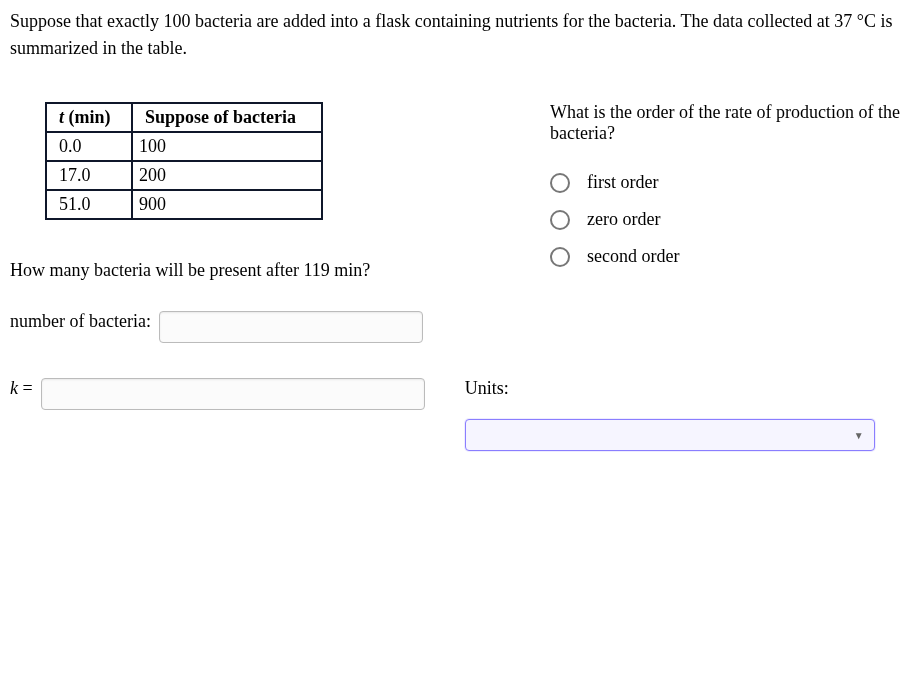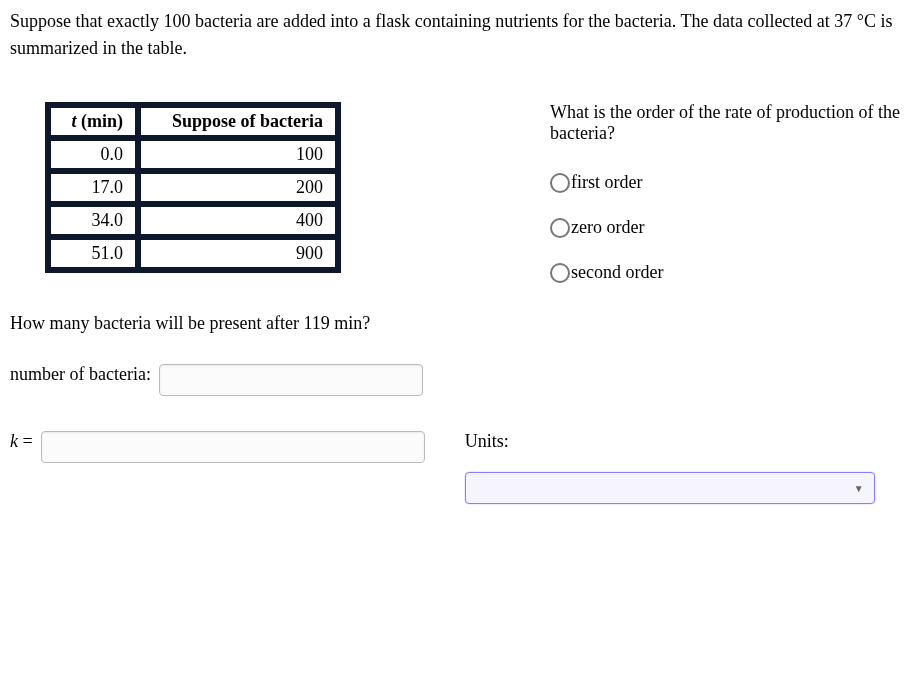--- a/index.html
+++ b/index.html
@@ -24,33 +24,34 @@
   }
   .right {
     flex: 1;
   }
   table {
     border-collapse: collapse;
     margin-left: 35px;
     margin-bottom: 40px;
   }
   th, td {
-    border: 6px solid #0f172a;
+    border: 2px solid #0f172a;
     padding: 3px 12px;
-    text-align: right;
+    text-align: left;
     font-weight: normal;
   }
   th {
     font-weight: bold;
   }
   td:first-child {
     width: 60px;
   }
   td:last-child {
     width: 170px;
+    padding-left: 6px;
   }
   .question {
     margin: 25px 0 30px 0;
   }
   .input-row {
     display: flex;
     align-items: flex-start;
     gap: 8px;
     margin: 25px 0 35px 0;
   }
@@ -64,22 +65,22 @@
     font-size: 16px;
   }
   .input-bacteria { width: 250px; }
   .input-k { width: 370px; }
   .radio-group {
     margin-top: 28px;
   }
   .radio-option {
     display: flex;
     align-items: center;
-    gap: 1px;
-    margin: 24px 0;
+    gap: 17px;
+    margin: 16px 0;
   }
   .radio-circle {
     width: 16px;
     height: 16px;
     border: 2px solid #777;
     border-radius: 50%;
     flex: 0 0 auto;
     background: #fff;
   }
   .italic { font-style: italic; }
@@ -125,24 +126,20 @@
       </tr>
       <tr>
             <td>0.0</td>
             <td>100</td>
           </tr>
       <tr>
             <td>17.0</td>
             <td>200</td>
           </tr>
       <tr>
-            <td>34.0</td>
-            <td>400</td>
-          </tr>
-      <tr>
             <td>51.0</td>
             <td>900</td>
           </tr>
     </tbody>
       </table>
 
     <div class="question">How many bacteria will be present after 119 min?</div>
 
     <div class="input-row">
       <span>number of bacteria:</span>

